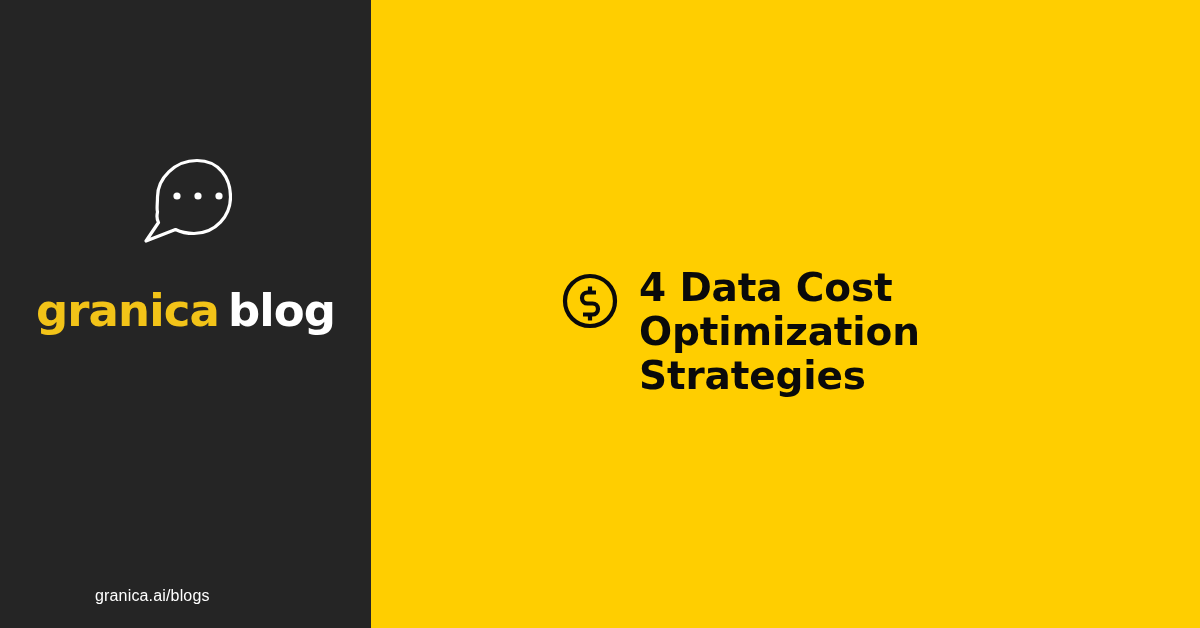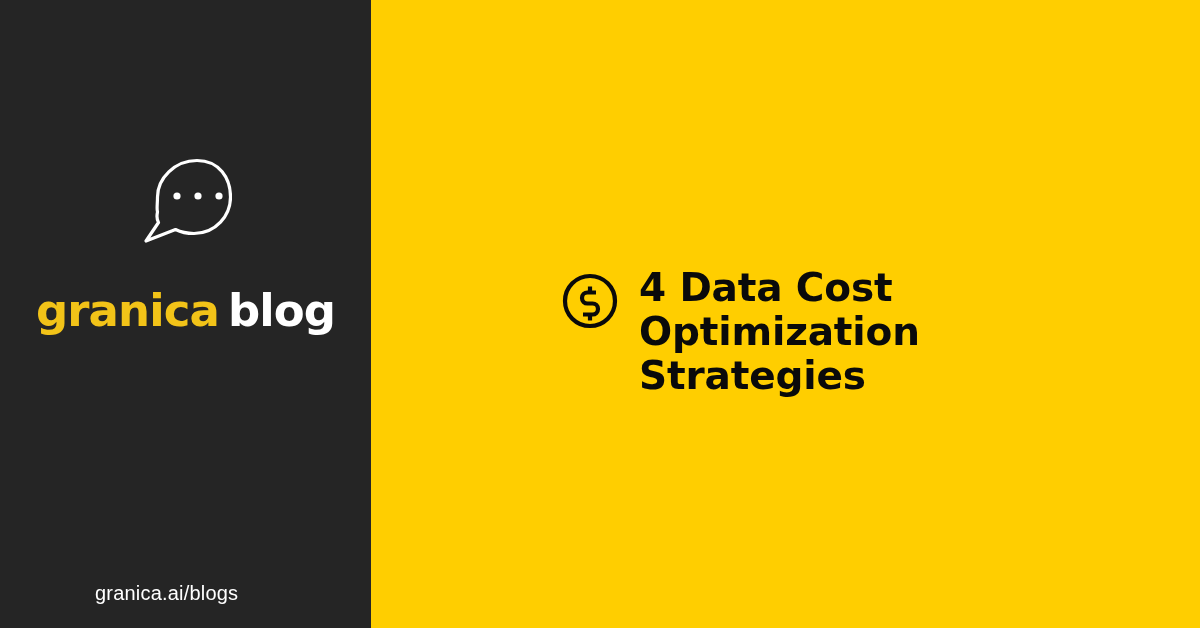--- a/index.html
+++ b/index.html
@@ -53,21 +53,21 @@
   }
   .wordmark .wm-granica { color: #F2C318; }
   .wordmark .wm-blog { color: #FFFFFF; margin-left: 9px; }
 
   .brand-url {
     position: absolute;
     left: 95px;
     bottom: 23px;
     color: #FFFFFF;
     font-family: "Liberation Sans", sans-serif;
-    font-size: 20px;
+    font-size: 16px;
     font-weight: 400;
     letter-spacing: 0.01em;
     line-height: 1.2;
     white-space: nowrap;
   }
 
   
   .content-panel {
     position: relative;
     flex: 1 1 auto;

